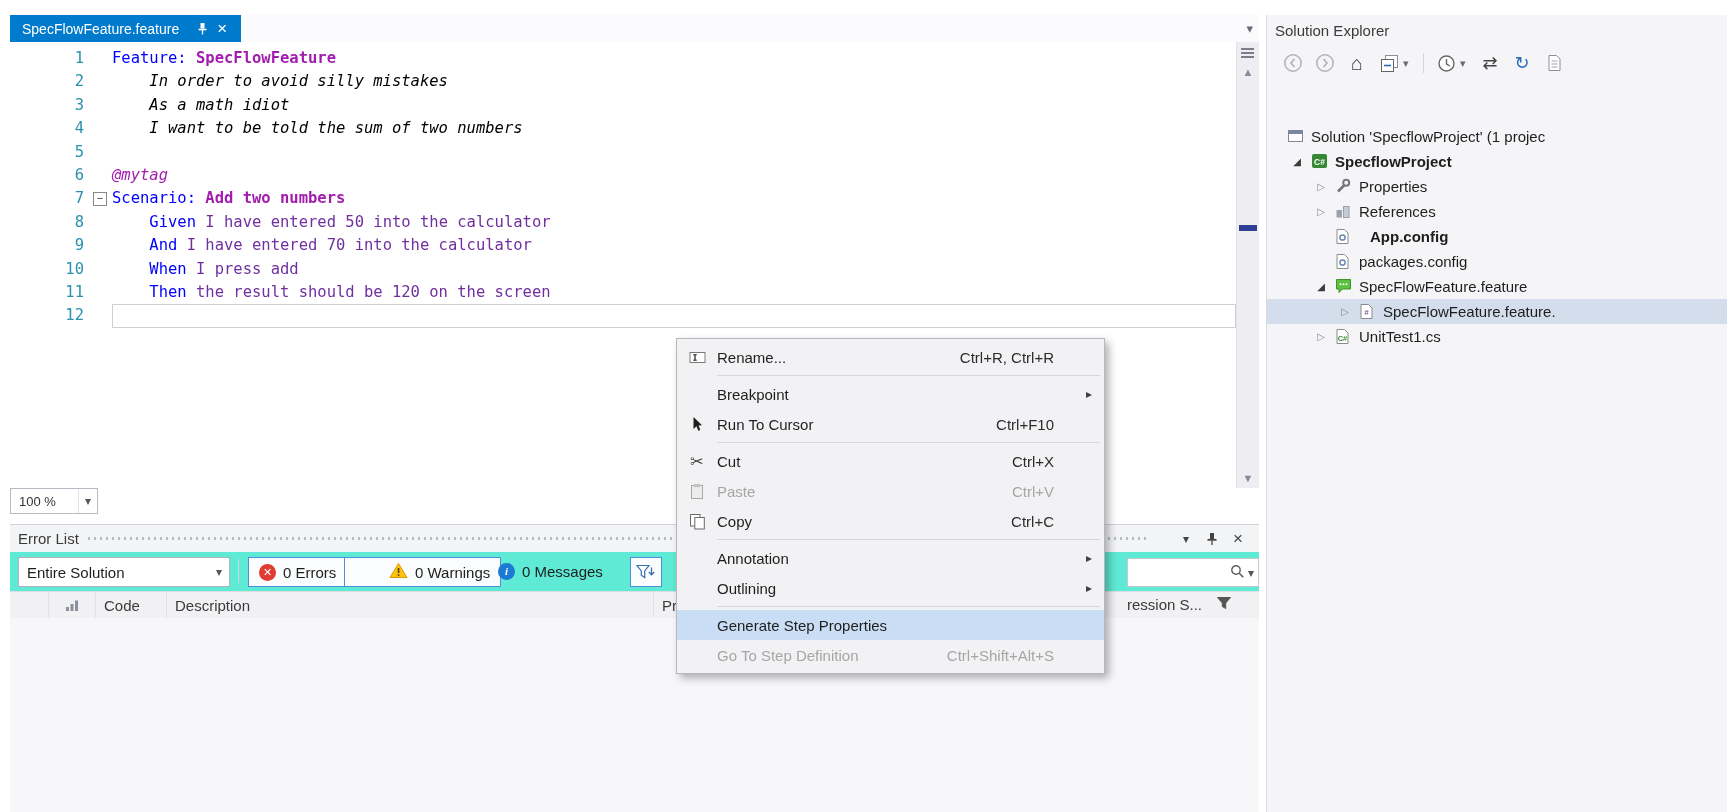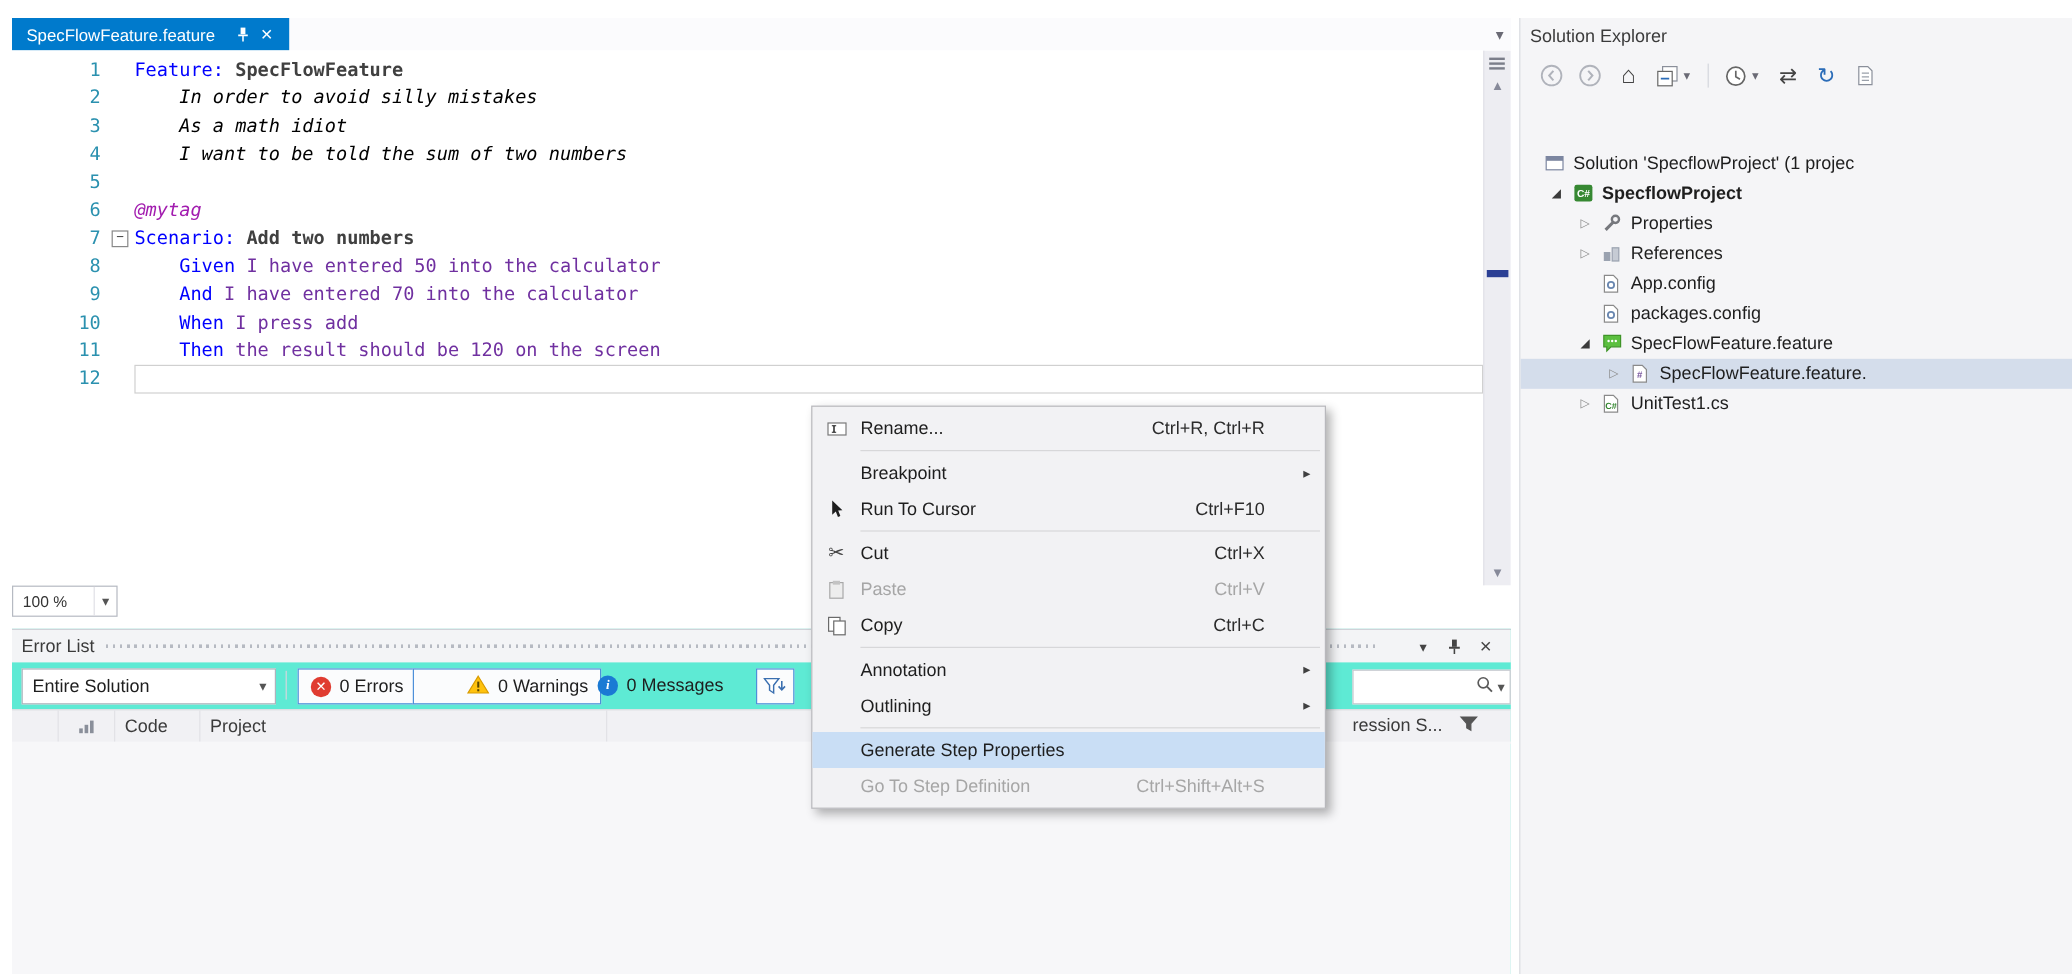--- a/index.html
+++ b/index.html
@@ -15,21 +15,21 @@
   
   #editor{position:absolute;left:10px;top:42px;width:1249px;height:446px;background:#ffffff;overflow:hidden;}
   #code-area{position:absolute;left:0;top:5px;right:24px;font-family:"DejaVu Sans Mono","Liberation Mono",monospace;font-size:15.5px;}
   .code-line{display:flex;height:23.4px;line-height:23.4px;white-space:pre;}
   .ln{width:74px;text-align:right;color:#2b91af;flex:0 0 74px;}
   .outline-col{width:28px;flex:0 0 28px;position:relative;}
   .outline-box{position:absolute;left:9px;top:5px;width:12px;height:12px;border:1px solid #888;background:#fff;color:#333;
                font-size:11px;line-height:10px;text-align:center;font-family:"Liberation Sans",sans-serif;}
   .ct{flex:1;}
   .seg-kw{color:#0000ff;}
-  .seg-title{color:#404040;font-weight:bold;}
+  .seg-title{color:#a21caf;font-weight:bold;}
   .seg-desc{color:#000;font-style:italic;}
   .seg-tag{color:#a21caf;font-style:italic;}
   .seg-step{color:#7030a0;}
   .seg-t{color:#000;}
   #caret-line{position:absolute;left:102px;top:262px;width:1122px;height:22px;border:1px solid #d0d0d0;}
   
   #vscroll{position:absolute;right:0;top:0;width:22px;height:446px;background:#ededf2;border-left:1px solid #e2e2e8;}
   .sb-grip{position:absolute;left:3px;top:4px;width:15px;height:16px;}
   .sb-grip div{height:2px;background:#7b7e8a;margin:2px 1px;}
   .sb-arrow{position:absolute;left:0;width:22px;text-align:center;color:#868999;font-size:11px;}
@@ -211,20 +211,21 @@
     <div id="el-header">
       <div class="el-hcell" style="width:30px;"></div>
       <div class="el-hcell" style="width:46px;justify-content:center;padding-left:0;">
         <svg width="14" height="13" viewBox="0 0 14 13">
             <rect x="1" y="8" width="3" height="4" fill="#8a8f9a"></rect>
             <rect x="5.5" y="5" width="3" height="7" fill="#8a8f9a"></rect>
             <rect x="10" y="1.5" width="3" height="10.5" fill="#8a8f9a"></rect>
           </svg>
       </div>
       <div class="el-hcell" style="width:62px;">Code</div>
+      <div class="el-hcell" style="width:478px;">Description</div>
       <div class="el-hcell" style="width:330px;">Project</div>
       <div class="el-hcell" style="flex:1;border-right:none;"></div>
     </div>
     <div id="el-right-header">
       <span>ression S...</span>
       <span class="funnel">
         <svg width="16" height="14" viewBox="0 0 16 14">
             <path d="M1.5 1.5 H14.5 L9.7 7 V12.5 L6.3 10.5 V7 Z" fill="#555" stroke="#555"></path>
           </svg>
       </span>
@@ -318,21 +319,21 @@
           </span>
           <span class="tree-label" style="left: 92px;">References</span>
         </div>
         <div class="tree-row">
           <span class="tree-icon" style="left: 68px;">
             <svg width="15" height="17" viewBox="0 0 15 17">
               <path d="M2 1.5 h7.5 l3.5 3.5 v10.5 h-11 z" fill="#fff" stroke="#8a8a8a"></path>
               <circle cx="7.5" cy="9.5" r="2.6" fill="none" stroke="#6a87b0" stroke-width="1.5"></circle>
             </svg>
           </span>
-          <span class="tree-label" style="left: 92px;">App.config</span>
+          <span class="tree-label" style="left: 103px; font-weight: bold;">App.config</span>
         </div>
         <div class="tree-row">
           <span class="tree-icon" style="left: 68px;">
             <svg width="15" height="17" viewBox="0 0 15 17">
               <path d="M2 1.5 h7.5 l3.5 3.5 v10.5 h-11 z" fill="#fff" stroke="#8a8a8a"></path>
               <circle cx="7.5" cy="9.5" r="2.6" fill="none" stroke="#6a87b0" stroke-width="1.5"></circle>
             </svg>
           </span>
           <span class="tree-label" style="left: 92px;">packages.config</span>
         </div>

